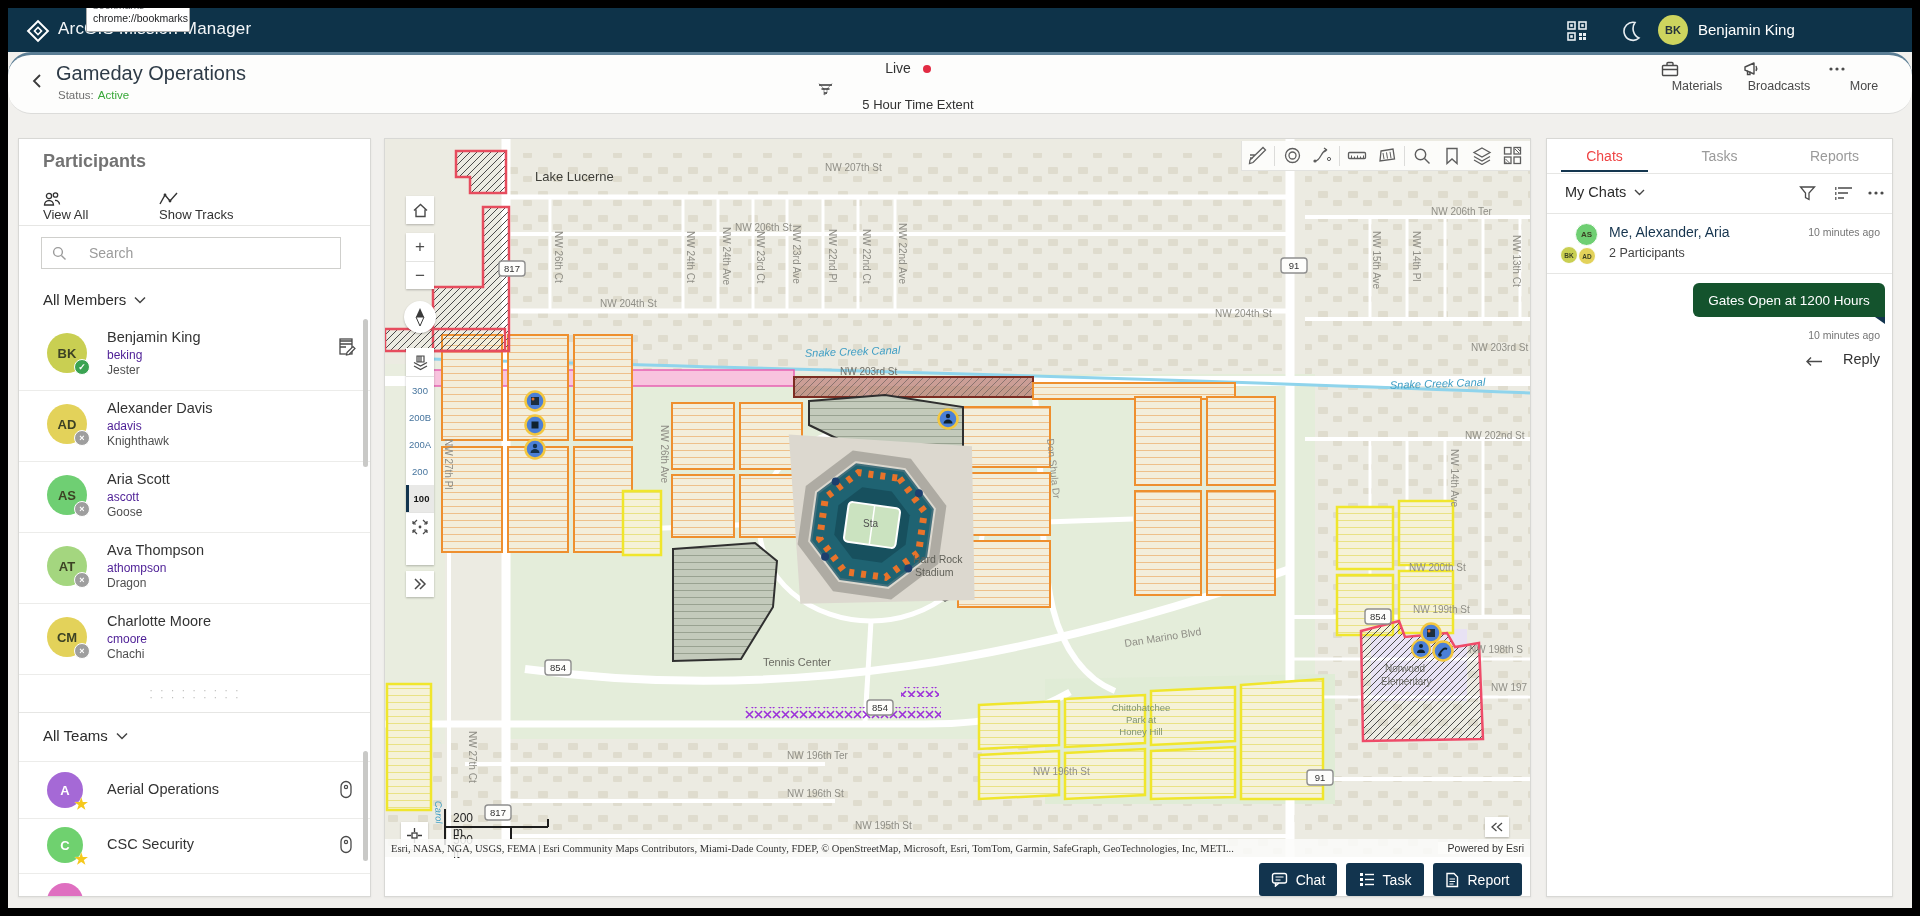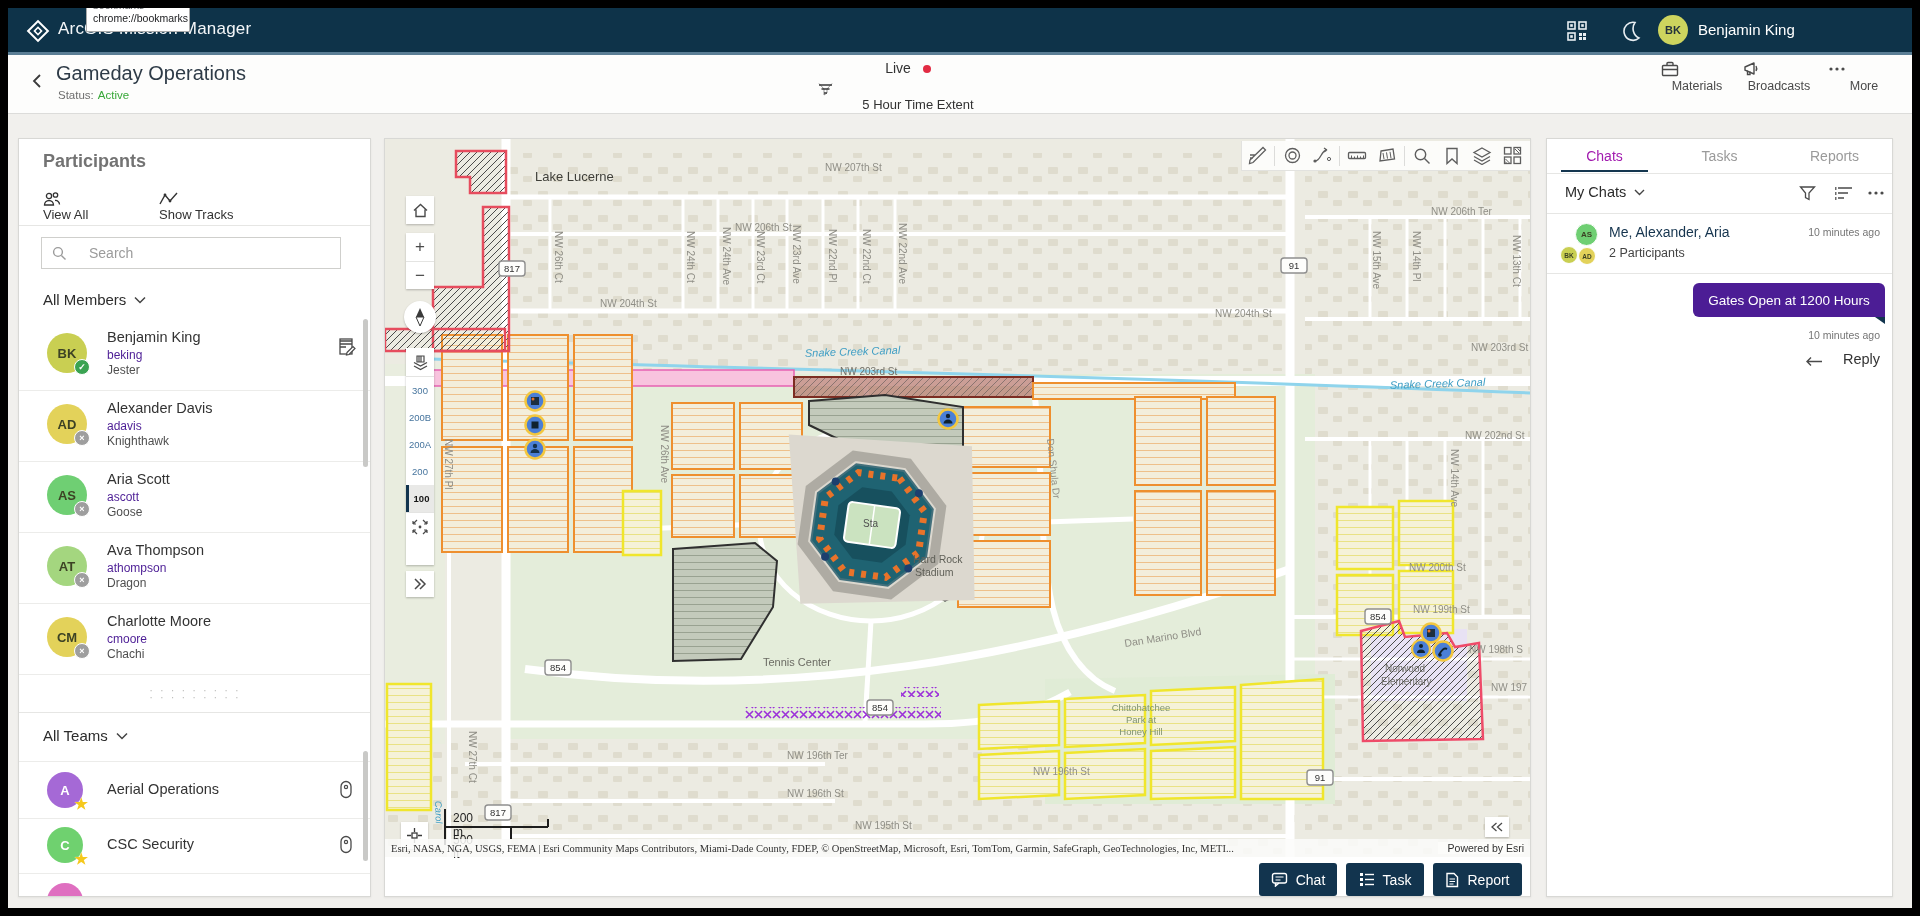--- a/index.html
+++ b/index.html
@@ -11,21 +11,21 @@
   #topbar .title{position:absolute;left:50px;top:11px;font-size:17px;font-weight:500;letter-spacing:.2px;color:#f4f7f9;}
   #tooltip{position:absolute;left:78px;top:-6px;width:104px;height:30px;background:#fff;border:1px solid #a9a9a9;
     overflow:hidden;z-index:30;padding:1px 6px;box-sizing:border-box;}
   #tooltip .l1{font-size:10.5px;color:#5f6368;margin-top:-5px;}
   #tooltip .l2{font-size:10.5px;color:#202124;margin-top:1px;}
   .tb-icon{position:absolute;top:12px;width:22px;height:22px;color:#e8eef2;}
   .avatar-top{position:absolute;left:1650px;top:7px;width:30px;height:30px;border-radius:50%;background:#cdd45e;
     color:#24323c;font-size:11px;font-weight:bold;display:flex;align-items:center;justify-content:center;}
   #user-name{position:absolute;left:1690px;top:13px;font-size:15px;color:#fff;font-weight:500;}
   
-  #subheader{position:absolute;left:0;top:44px;width:1904px;height:62px;background:#fdfdfc;border-top:3px solid #5b7e95;border-bottom:1px solid #dcdcda;box-sizing:border-box;}
+  #subheader{position:absolute;left:0;top:44px;width:1904px;height:62px;background:#fdfdfc;border-top:3px solid #5b7e95;border-bottom:1px solid #dcdcda;box-sizing:border-box;border-radius:23px;}
   #mission-title{position:absolute;left:48px;top:7px;font-size:20px;color:#2e3b47;font-weight:500;}
   #mission-status{position:absolute;left:50px;top:34px;font-size:11.5px;color:#6e6e6e;}
   #mission-status b{color:#38a838;font-weight:400;margin-left:4px;}
   .hdr-center{position:absolute;text-align:center;color:#323232;}
   .hdr-action{position:absolute;top:6px;width:72px;text-align:center;color:#4a4a4a;cursor:pointer;}
   .hdr-action .lbl{font-size:12.5px;margin-top:2px;}
   
   .card{position:absolute;background:#fff;border:1px solid #d8d8d5;box-sizing:border-box;box-shadow:0 1px 2px rgba(0,0,0,.06);}
   
   .p-title{position:absolute;left:24px;top:12px;font-size:18px;font-weight:bold;color:#737373;}
@@ -64,26 +64,26 @@
   .floor-cell{width:28px;height:27px;display:flex;align-items:center;justify-content:center;font-size:9.5px;color:#46749d;cursor:pointer;box-sizing:border-box;}
   .floor-cell.sel{background:#e9e9e7;border-left:3px solid #12344e;color:#161616;font-weight:bold;}
   #attribution{position:absolute;left:0;top:700px;width:1145px;height:18px;background:rgba(252,252,250,.85);
     font-size:10.5px;color:#323232;display:flex;align-items:center;padding:0 6px;box-sizing:border-box;z-index:9;white-space:nowrap;overflow:hidden;}
   #attribution .pw{margin-left:auto;padding-left:10px;background:rgba(252,252,250,.95);}
   .map-btn{position:absolute;top:724px;height:33px;background:#12344e;color:#fff;font-size:14px;border-radius:3px;
     display:flex;align-items:center;justify-content:center;gap:8px;cursor:pointer;z-index:9;}
   #scalebar{position:absolute;left:58px;top:672px;z-index:8;color:#1d1d1d;font-size:12px;}
   
   .chat-tab{position:absolute;top:0;height:33px;width:115px;display:flex;align-items:center;justify-content:center;font-size:14px;color:#9a9a9a;cursor:pointer;}
-  .chat-tab.active{color:#a21caf;font-weight:500;}
+  .chat-tab.active{color:#ef4444;font-weight:500;}
   .chat-tab.active::after{content:"";position:absolute;left:14px;right:14px;bottom:0;border-bottom:2px solid #14364f;}
   #chat-filter-row{position:absolute;left:0;top:34px;width:345px;height:41px;border-bottom:1px solid #e6e6e4;border-top:1px solid #e6e6e4;box-sizing:border-box;}
   #thread-item{position:absolute;left:0;top:75px;width:345px;height:59px;border-bottom:1px solid #e6e6e4;cursor:pointer;}
   .mini-av{position:absolute;border-radius:50%;display:flex;align-items:center;justify-content:center;font-weight:bold;color:#3c4224;border:1.5px solid #fff;box-sizing:content-box;}
-  #bubble{position:absolute;left:146px;top:144px;width:192px;height:34px;background:#4c1d95;color:#fff;font-size:13.5px;
+  #bubble{position:absolute;left:146px;top:144px;width:192px;height:34px;background:#14532d;color:#fff;font-size:13.5px;
     border-radius:6px 6px 0 6px;display:flex;align-items:center;justify-content:center;}
   #bubble::after{content:"";position:absolute;right:0;bottom:-7px;border-left:10px solid transparent;border-top:7px solid #12344e;}
   .muted{color:#757575;font-size:10.5px;}
   svg{display:block;}
   text{font-family:"Liberation Sans",sans-serif;}
 </style>
 </head>
 <body>
 
 <div id="app">

